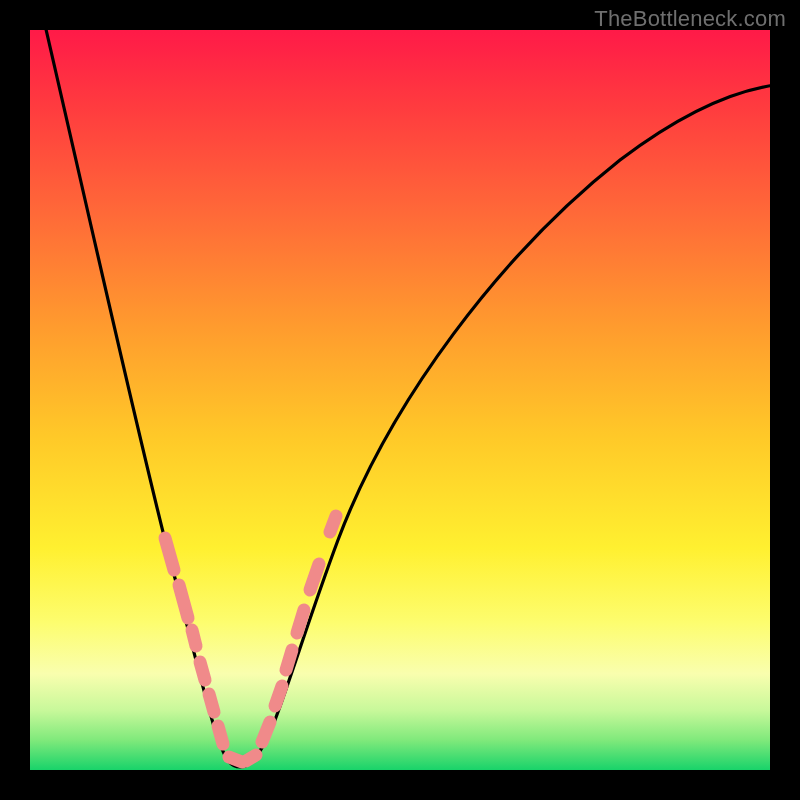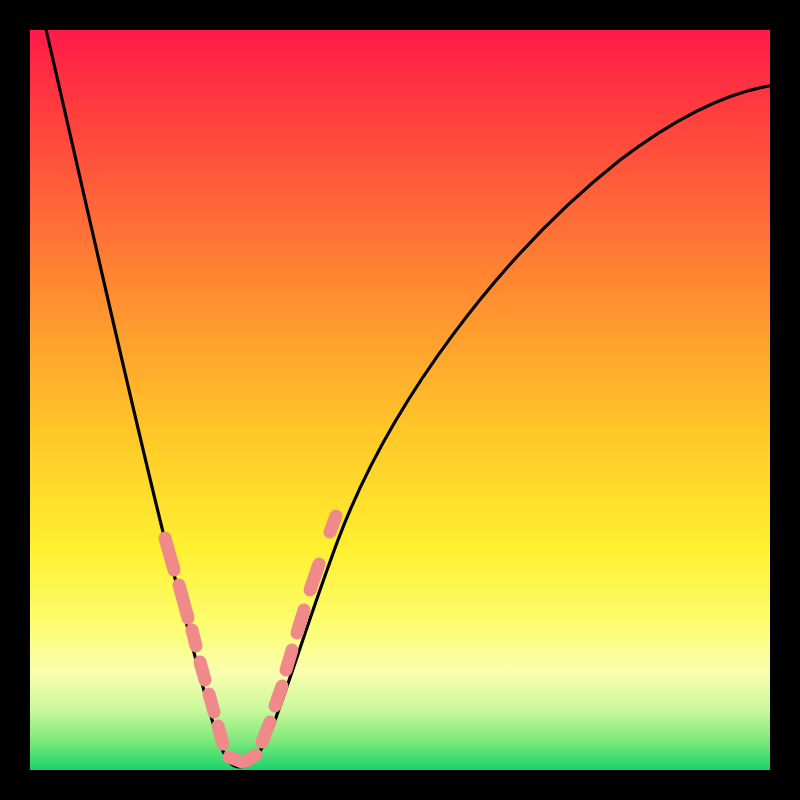--- a/index.html
+++ b/index.html
@@ -86,13 +86,14 @@
         <path d="M 232 712 L 240 692"></path>
         <path d="M 245 676 L 252 656"></path>
         <path d="M 256 640 L 262 620"></path>
         <path d="M 267 603 L 274 580"></path>
         <path d="M 280 560 L 289 534"></path>
         <path d="M 300 502 L 306 486"></path>
       </g>
     </svg>
   </div>
 
+  <div class="watermark">TheBottleneck.com</div>
 </div>
 
 </body></html>

